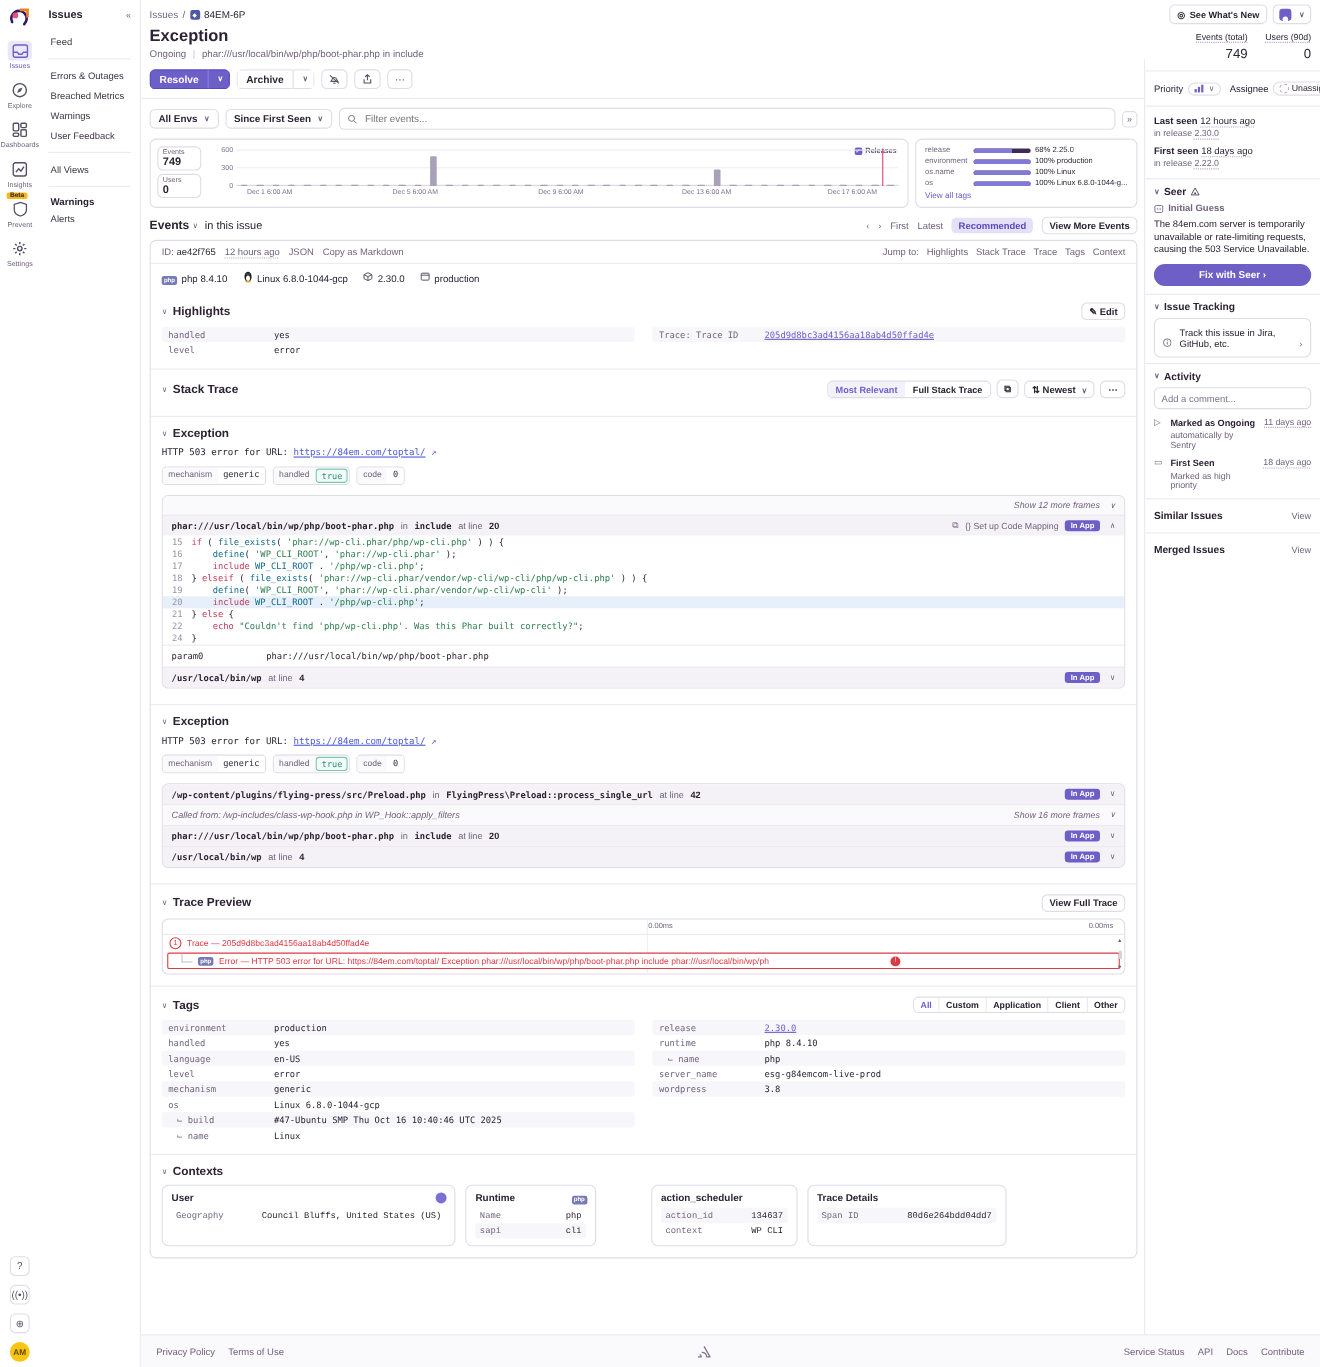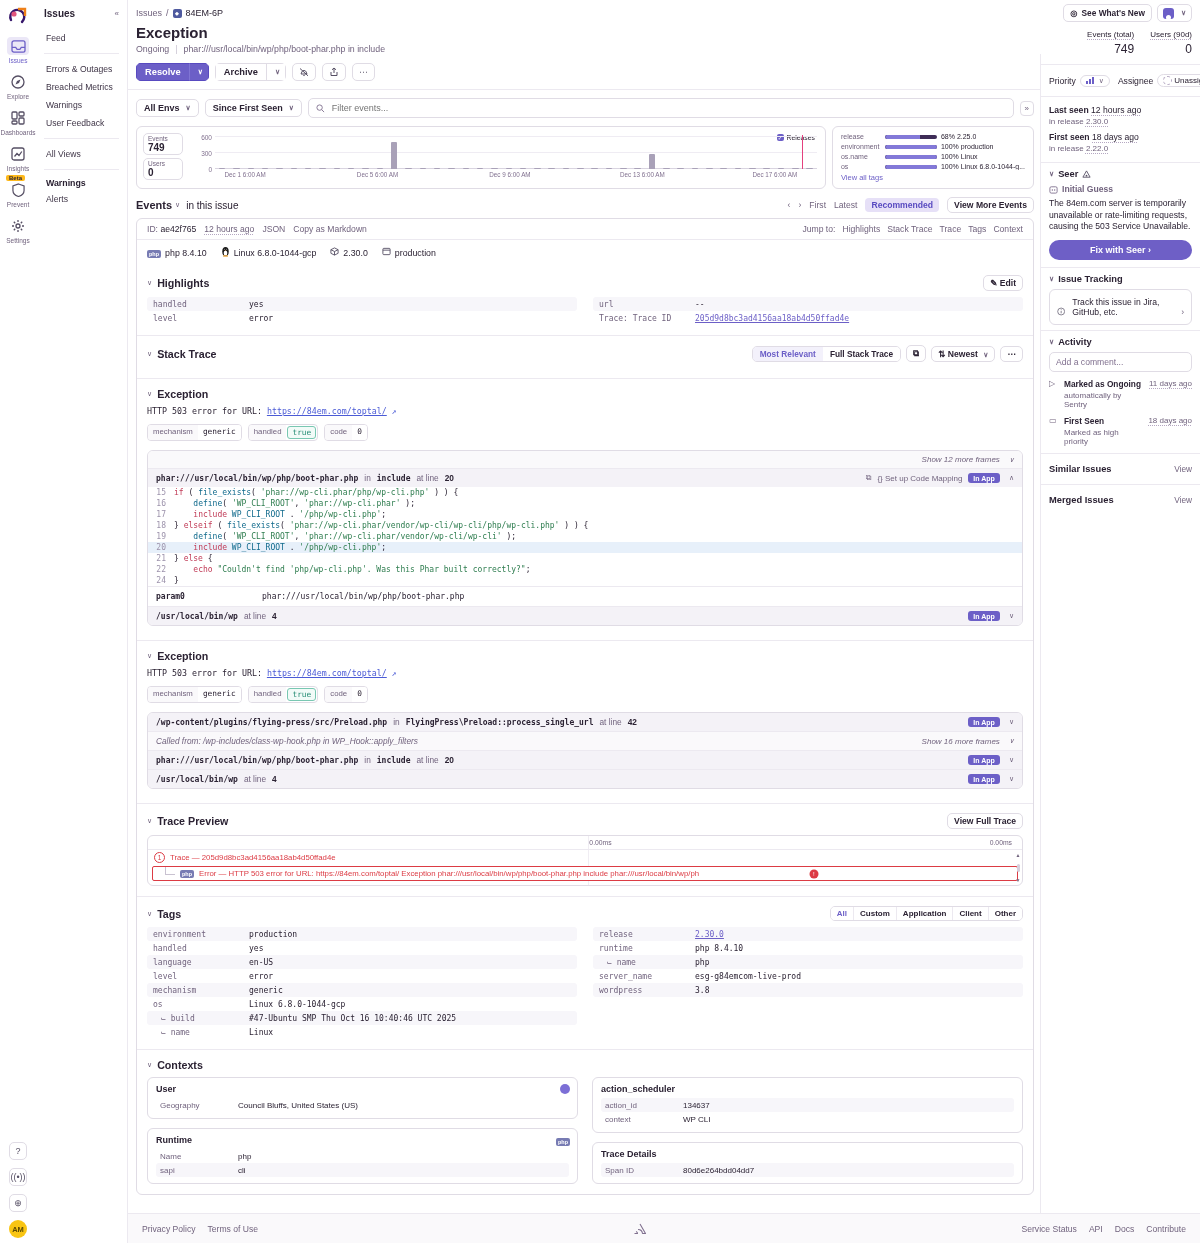--- a/index.html
+++ b/index.html
@@ -138,21 +138,21 @@
   .frame-row .fn{font-weight:bold;font-family:"DejaVu Sans Mono",monospace;font-size:8px}
   .frame-row.muted{font-style:italic;color:var(--sub);background:#FAF9FB}
   .frame-row .right{margin-left:auto;display:flex;align-items:center;gap:6px;color:var(--sub);font-size:8px;flex-shrink:0}
   .inapp{background:var(--purple);color:#fff;font-size:7px;font-weight:bold;padding:1.5px 5px;border-radius:3px}
   .code-block{background:#fff;font-family:"DejaVu Sans Mono",monospace;font-size:8px;line-height:11px}
   .code-line{display:flex;white-space:pre}
   .code-line.active{background:#E7F0FA}
   .ln{width:26px;text-align:right;padding-right:8px;color:#9C92AB;flex-shrink:0;user-select:none}
   .tok-kw{color:#C03A56}.tok-fn{color:#106A8C}.tok-const{color:#106A8C}.tok-str{color:#2E7D4F}.tok-num{color:#B35C00}
   .vars-row{display:flex;font-family:"DejaVu Sans Mono",monospace;font-size:8px;border-top:1px solid var(--border-l);background:#fff;padding:5px 8px}
-  .vars-row .k{width:106px;color:var(--text);font-weight:bold}
+  .vars-row .k{width:86px;color:var(--text);font-weight:normal}
   
   .trace-panel{border:1px solid var(--border);border-radius:6px;position:relative;overflow:hidden}
   .tp-axis{display:flex;border-bottom:1px solid var(--border-l);height:14px;font-size:6.8px;color:var(--sub);position:relative}
   .tp-axis .mid{position:absolute;left:50.5%;top:3px}
   .tp-axis .end{position:absolute;right:10px;top:3px}
   .tp-vline{position:absolute;top:0;bottom:0;left:50.3%;border-left:1px solid #F0EDF3}
   .tp-row{display:flex;align-items:center;gap:5px;height:15px;padding:0 6px;font-size:7.8px;position:relative}
   .tp-row .red{color:var(--red)}
   .badge1{width:11px;height:11px;border:1px solid var(--red);color:var(--red);border-radius:50%;font-size:6.5px;display:flex;align-items:center;justify-content:center;flex-shrink:0}
   .tp-row.error{border:1px solid var(--red);border-radius:2px;margin:1px 4px 4px;background:#fff}
@@ -160,24 +160,24 @@
   .err-dot{position:absolute;left:76.5%;top:50%;transform:translate(-50%,-50%);width:9px;height:9px;border-radius:50%;background:var(--red);color:#fff;font-size:6px;display:flex;align-items:center;justify-content:center}
   .tp-scroll{position:absolute;right:1px;top:16px;bottom:2px;width:6px;display:flex;flex-direction:column;align-items:center;font-size:5px;color:var(--sub);justify-content:space-between}
   .tp-thumb{width:3px;flex:0 0 8px;background:#D6D0DD;border-radius:2px}
   
   .tag-filters{display:inline-flex;border:1px solid var(--border);border-radius:5px;overflow:hidden}
   .tagf{padding:2px 6px;font-size:8px;font-weight:bold;background:#fff;border-left:1px solid var(--border-l)}
   .tagf:first-child{border-left:none}
   .tagf.on{color:var(--purple)}
   
   .ctx-grid{display:flex;gap:14px}
-  .ctx-col{flex:1;display:flex;flex-direction:column;gap:9px}
+  .ctx-col{flex:1;display:flex;flex-direction:row;gap:9px}
   .ctx-card{border:1px solid var(--border);border-radius:6px;padding:6px 8px;position:relative}
   .ctx-title{font-weight:bold;font-size:9px;margin-bottom:4px}
-  .ctx-row{display:flex;font-size:8px;font-family:Liberation Sans, sans-serif;padding:2.5px 4px;border-radius:3px;align-items:flex-end}
+  .ctx-row{display:flex;font-size:8px;font-family:Liberation Mono, monospace;padding:2.5px 4px;border-radius:3px;align-items:flex-end}
   .ctx-row:nth-child(even){background:var(--stripe)}
   .ctx-key{width:78px;flex-shrink:0;color:var(--sub)}
   .ctx-val{word-break:break-word}
   .ctx-icon{position:absolute;right:7px;top:6px}
   .user-dot{width:10px;height:10px;border-radius:50%;background:#7C6FD6;display:inline-block}
   
   .topbar-row{display:flex;justify-content:flex-end;gap:5px;margin-bottom:6px}
   .whatsnew{font-size:8.3px;padding:3px 6px}
   .avatar-btn{padding:2px 5px}
   .person{width:11px;height:11px;border-radius:3px;background:var(--purple);display:inline-flex;align-items:flex-end;justify-content:center;overflow:hidden}
@@ -655,24 +655,20 @@
                 <div class="kv-row">
                   <span class="kv-key">handled</span>
                   <span class="kv-val">yes</span>
                 </div>
                 <div class="kv-row">
                   <span class="kv-key">level</span>
                   <span class="kv-val">error</span>
                 </div>
               </div>
         <div class="kv-table" id="hl-right">
-                <div class="kv-row">
-                  <span class="kv-key">url</span>
-                  <span class="kv-val">--</span>
-                </div>
                 <div class="kv-row">
                   <span class="kv-key">Trace: Trace ID</span>
                   <span class="kv-val link">205d9d8bc3ad4156aa18ab4d50ffad4e</span>
                 </div>
               </div>
       </div>
     </div>
 
     <div class="section">
       <div class="sec-head">

